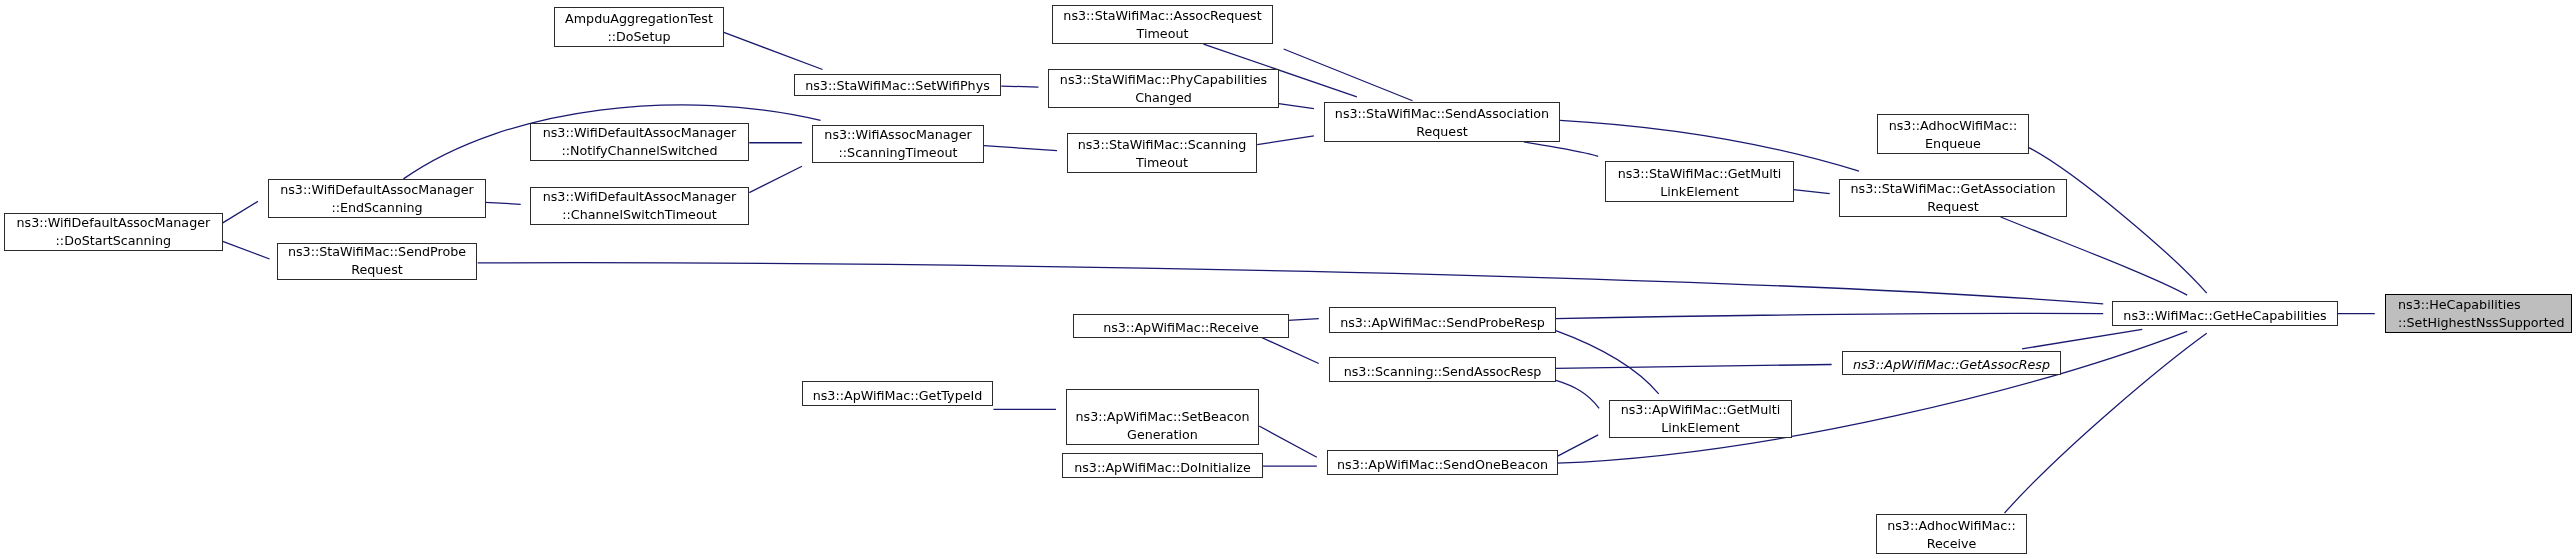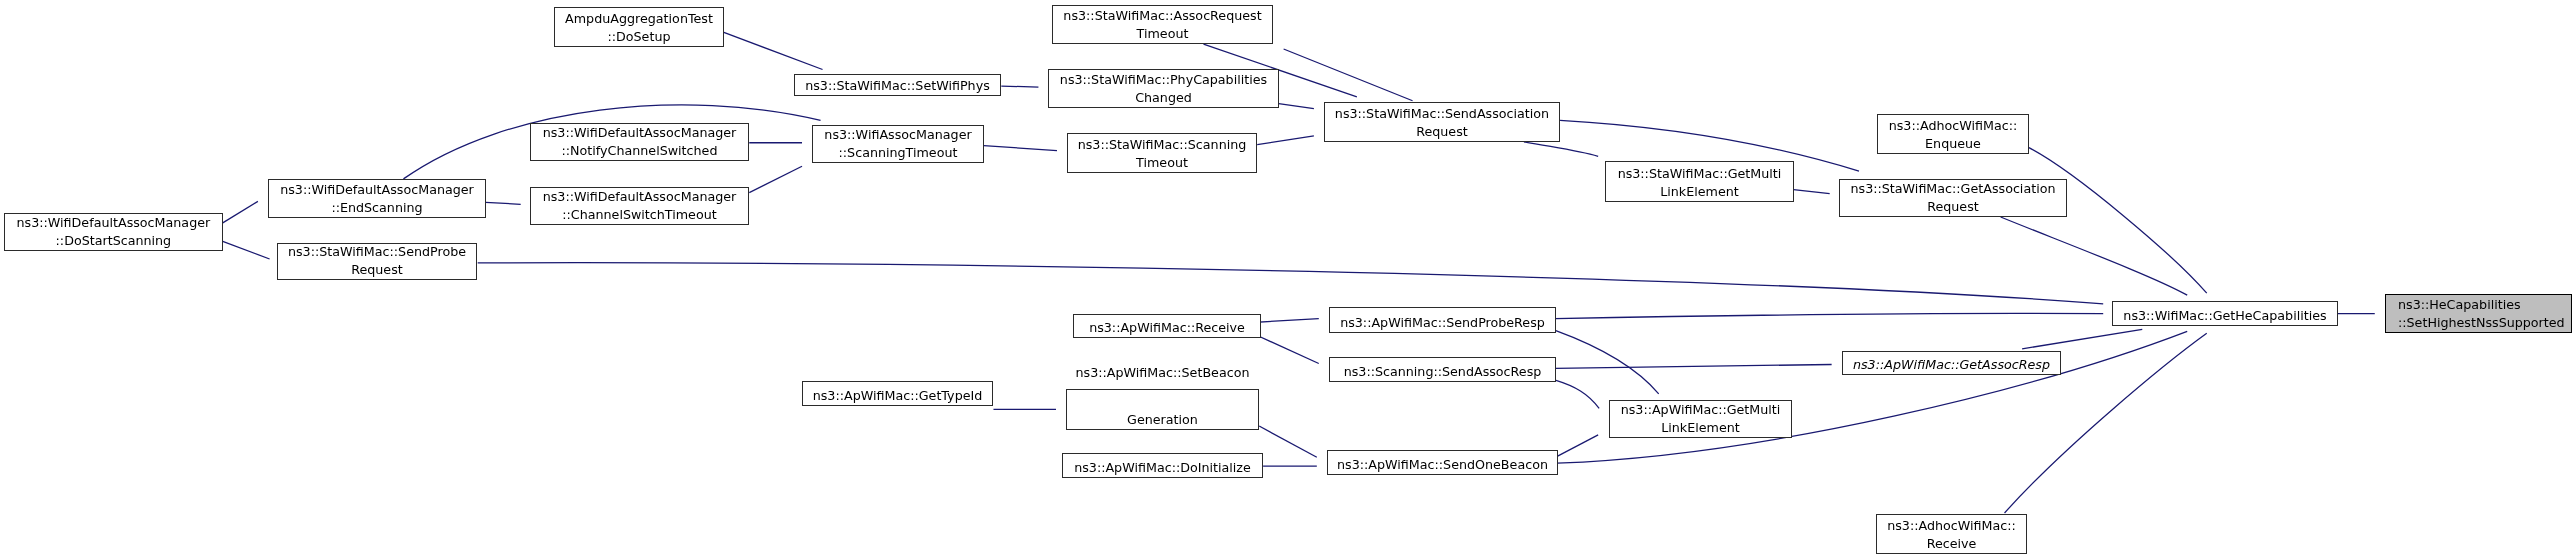--- a/index.html
+++ b/index.html
@@ -132,27 +132,27 @@
         <span>ns3::StaWifiMac::GetAssociation</span>
         <span>Request</span>
       </div>
       <div class="node" style="left: 2112px; top: 301px; width: 226px; height: 25.4px;">
         <span>ns3::WifiMac::GetHeCapabilities</span>
       </div>
       <div class="node node--highlight" style="left: 2385px; top: 294px; width: 187px; height: 39px;">
         <span>ns3::HeCapabilities</span>
         <span>::SetHighestNssSupported</span>
       </div>
-      <div class="node" style="left: 1073px; top: 314px; width: 188px; height: 24.4px;">
+      <div class="node" style="left: 1073px; top: 314px; width: 216px; height: 24.4px;">
         <span>ns3::ApWifiMac::Receive</span>
       </div>
       <div class="node" style="left: 802px; top: 381px; width: 191px; height: 25.4px;">
         <span>ns3::ApWifiMac::GetTypeId</span>
       </div>
-      <div class="node" style="left: 1066px; top: 389px; width: 193px; height: 41px; gap: 29px;">
+      <div class="node" style="left: 1066px; top: 389px; width: 193px; height: 56px;">
         <span>ns3::ApWifiMac::SetBeacon</span>
         <span>Generation</span>
       </div>
       <div class="node" style="left: 1062px; top: 453px; width: 201px; height: 25.4px;">
         <span>ns3::ApWifiMac::DoInitialize</span>
       </div>
       <div class="node" style="left: 1329px; top: 307px; width: 227px; height: 26px;">
         <span>ns3::ApWifiMac::SendProbeResp</span>
       </div>
       <div class="node" style="left: 1329px; top: 357px; width: 227px; height: 25.4px;">

